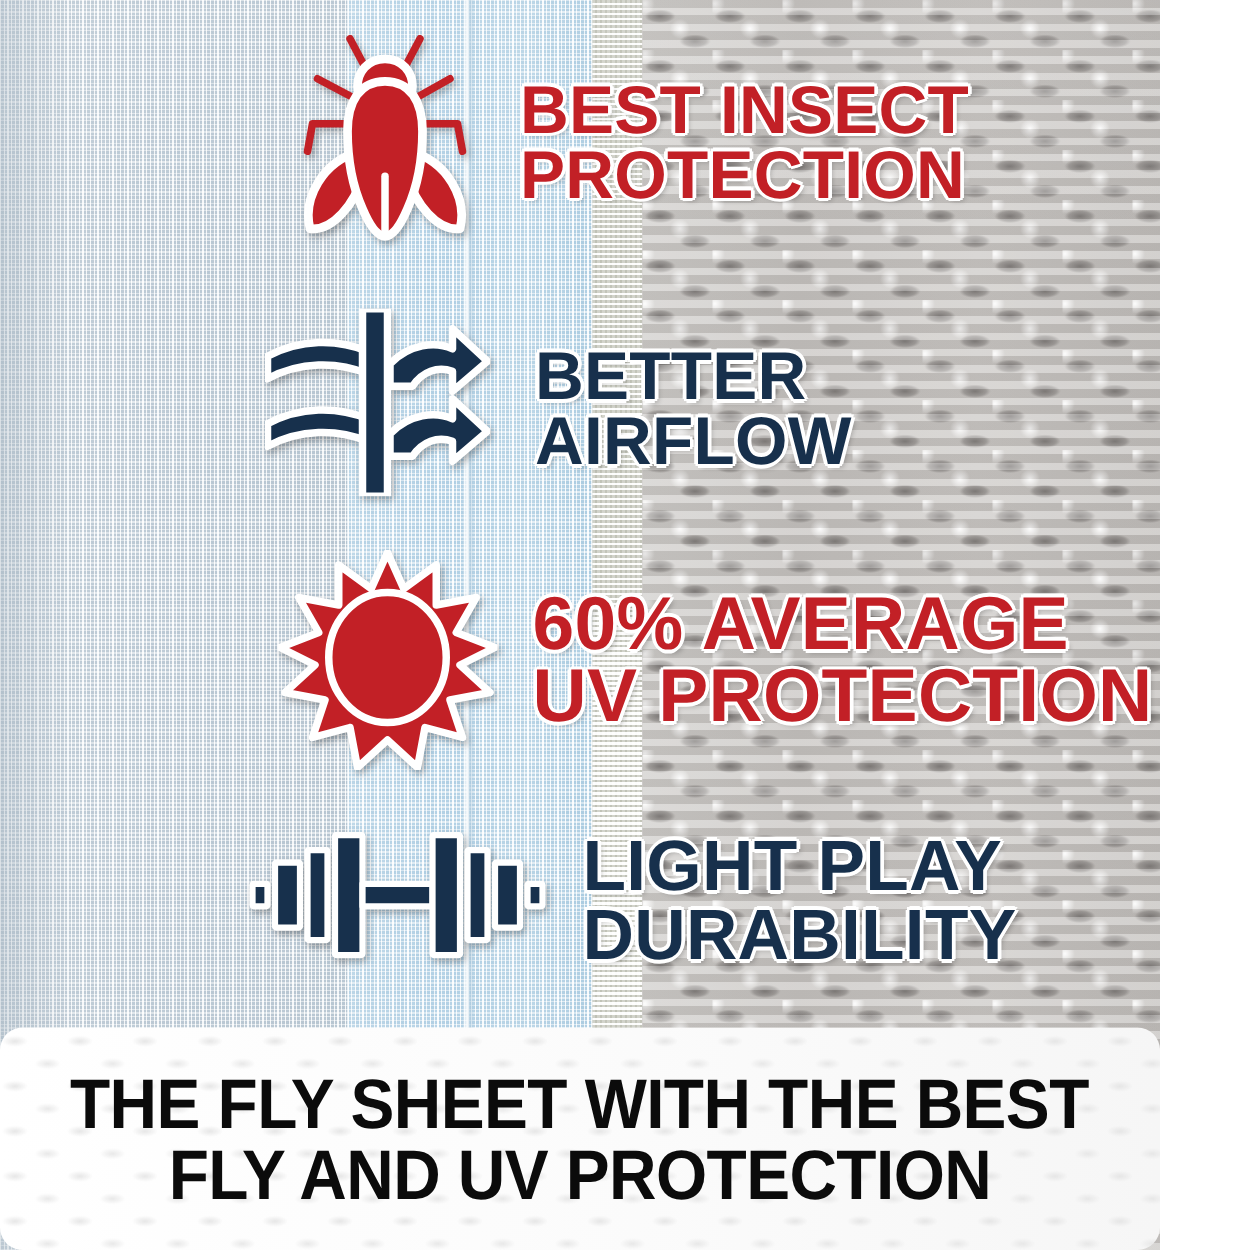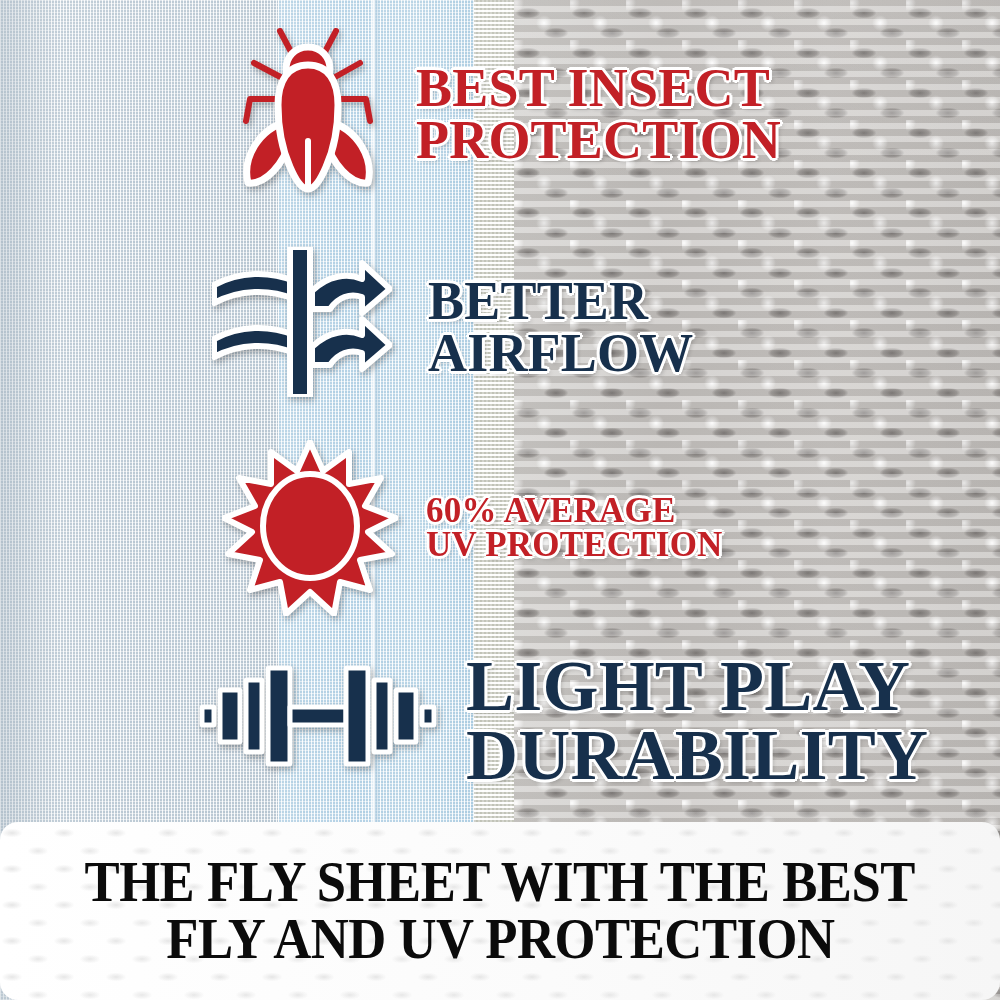--- a/index.html
+++ b/index.html
@@ -2,24 +2,24 @@
 <html><head>
 <meta charset="utf-8">
 <style>
   html, body {
     margin: 0;
     padding: 0;
     background: #ffffff;
   }
   #stage {
     position: relative;
-    width: 1000px;
+    width: 928px;
     height: 1000px;
     overflow: hidden;
-    font-family: Liberation Serif, serif;
+    font-family: Liberation Sans, sans-serif;
     background: #e9eef2;
   }
 
   
   .bg-layer { position: absolute; inset: 0; }
 
   .zone { position: absolute; top: 0; bottom: 0; }
 
   
   .zone-weave-left {
@@ -152,22 +152,22 @@
   .icon-svg { display:block; filter: drop-shadow(2px 3px 3px rgba(0,0,0,.28)); }
 
   
   #feature-1 { left: 232px; top: 22px;  width: 760px; height: 186px; }
   #feature-2 { left: 212px; top: 246px; width: 780px; height: 152px; }
   #feature-3 { left: 222px; top: 436px; width: 780px; height: 184px; }
   #feature-4 { left: 198px; top: 652px; width: 780px; height: 126px; }
 
   #feature-1 .feature-text { font-size: 54px; margin-left: 34px; }
   #feature-2 .feature-text { font-size: 54px; margin-left: 36px; }
-  #feature-3 .feature-text { font-size: 35px; margin-left: 28px; }
-  #feature-4 .feature-text { font-size: 72px; margin-left: 28px; }
+  #feature-3 .feature-text { font-size: 60px; margin-left: 28px; }
+  #feature-4 .feature-text { font-size: 57px; margin-left: 28px; }
 
   
   #bottom-banner {
     position: absolute;
     left: 0; right: 0; bottom: 0;
     height: 178px;
     background: #fdfdfd;
     background-image:
       radial-gradient(ellipse 14px 6px at 12px 11px, rgba(226,226,226,.85) 0%, rgba(226,226,226,0) 75%),
       radial-gradient(ellipse 14px 6px at 38px 29px, rgba(228,228,228,.85) 0%, rgba(228,228,228,0) 75%),

